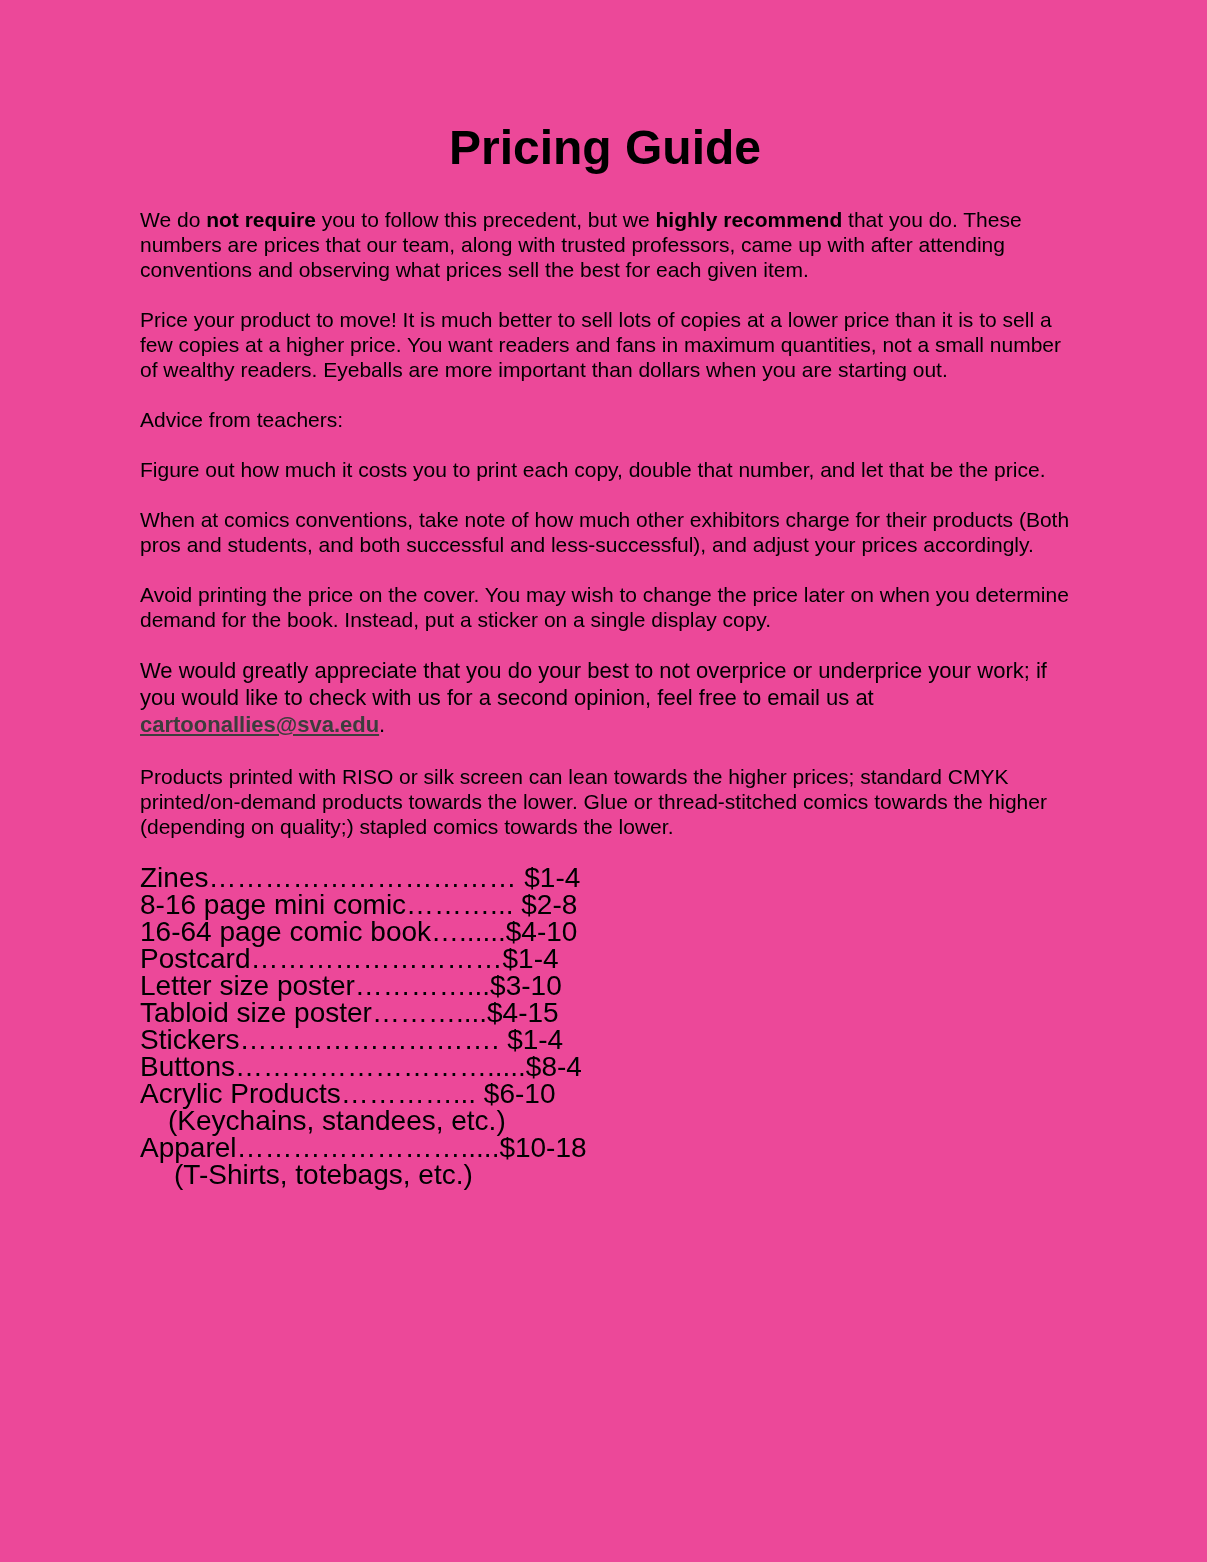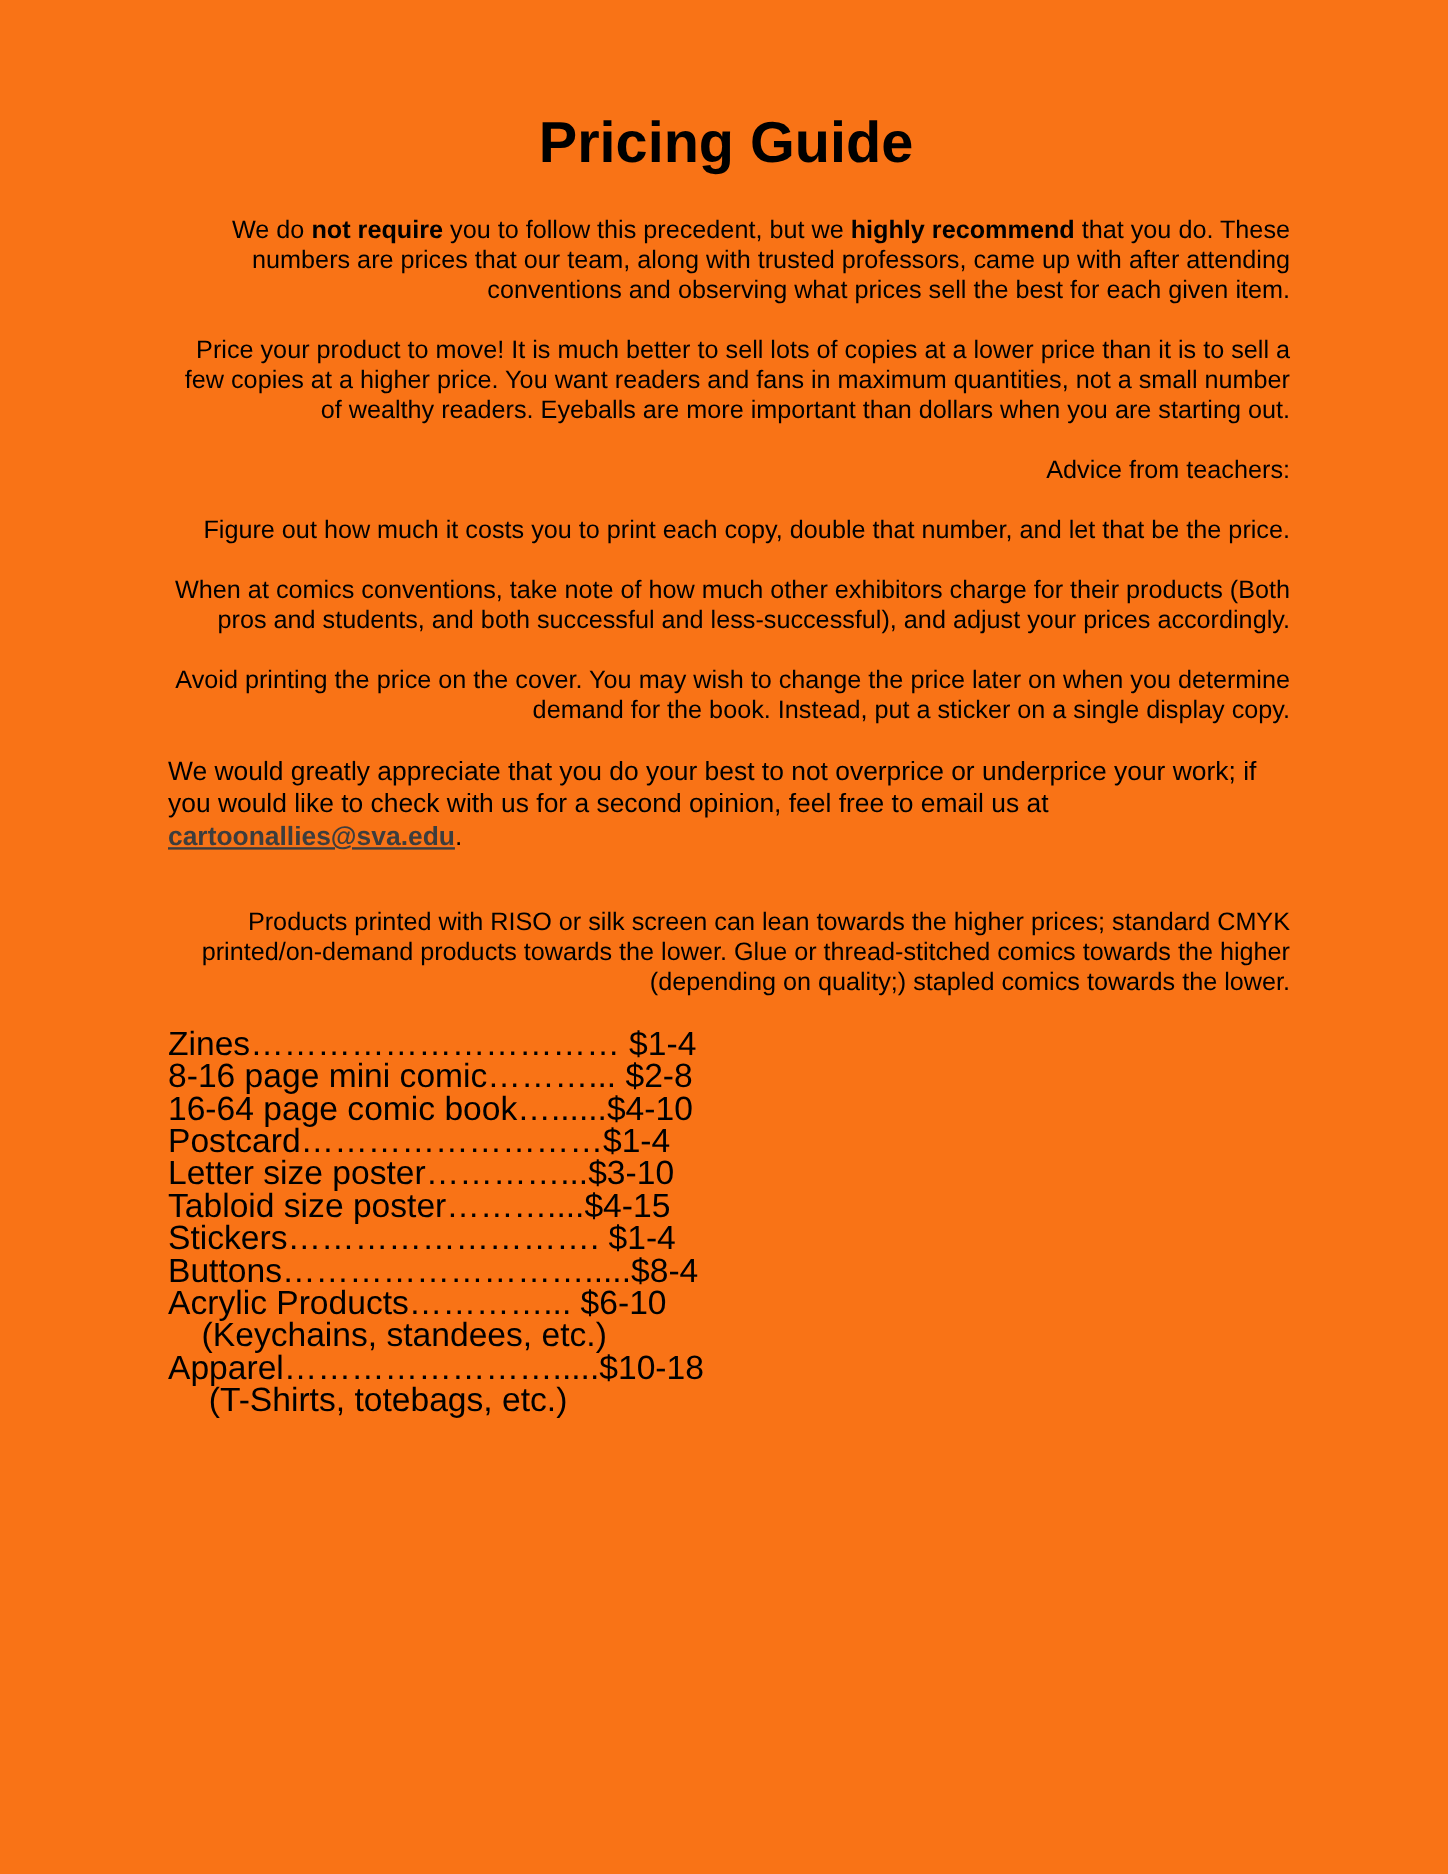--- a/index.html
+++ b/index.html
@@ -8,43 +8,42 @@
     height: 1562px;
     background: #ffffff;
     color: #000000;
     font-family: "Liberation Sans", sans-serif;
     overflow: hidden;
   }
   .page {
     box-sizing: border-box;
     width: 1207px;
     height: 1562px;
-    padding: 92px 130px 0 140px;
-    background: #f97316;
+    padding: 120px 130px 0 140px;
+    background: #ec4899;
   }
   .doc-title {
     font-size: 48px;
     font-weight: bold;
     line-height: 55px;
     text-align: center;
     width: 930px;
     margin: 0 0 32px 0;
   }
   p.body-par {
     font-size: 21px;
     line-height: 25px;
     width: 935px;
     margin: 0 0 25px 0;
-    text-align: right;
   }
   p.appeal-par {
     font-size: 22px;
     line-height: 27px;
     width: 935px;
-    margin: 0 0 46px 0;
+    margin: 0 0 26px 0;
   }
   .bold { font-weight: bold; }
   .email-link {
     color: #3d3d3d;
     font-weight: bold;
     text-decoration: underline;
     cursor: pointer;
   }
   .price-list {
     font-size: 28px;

